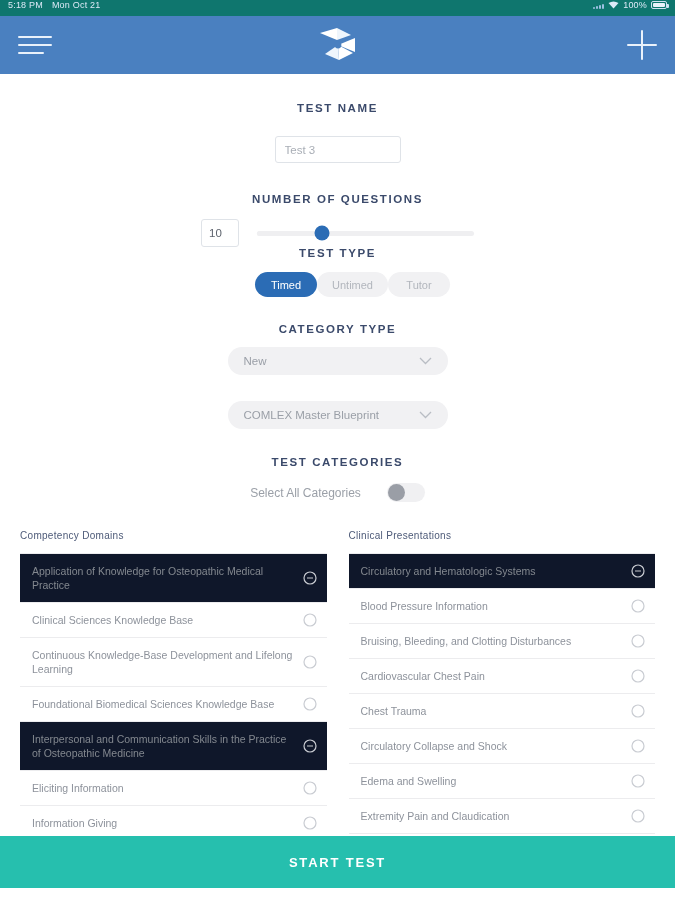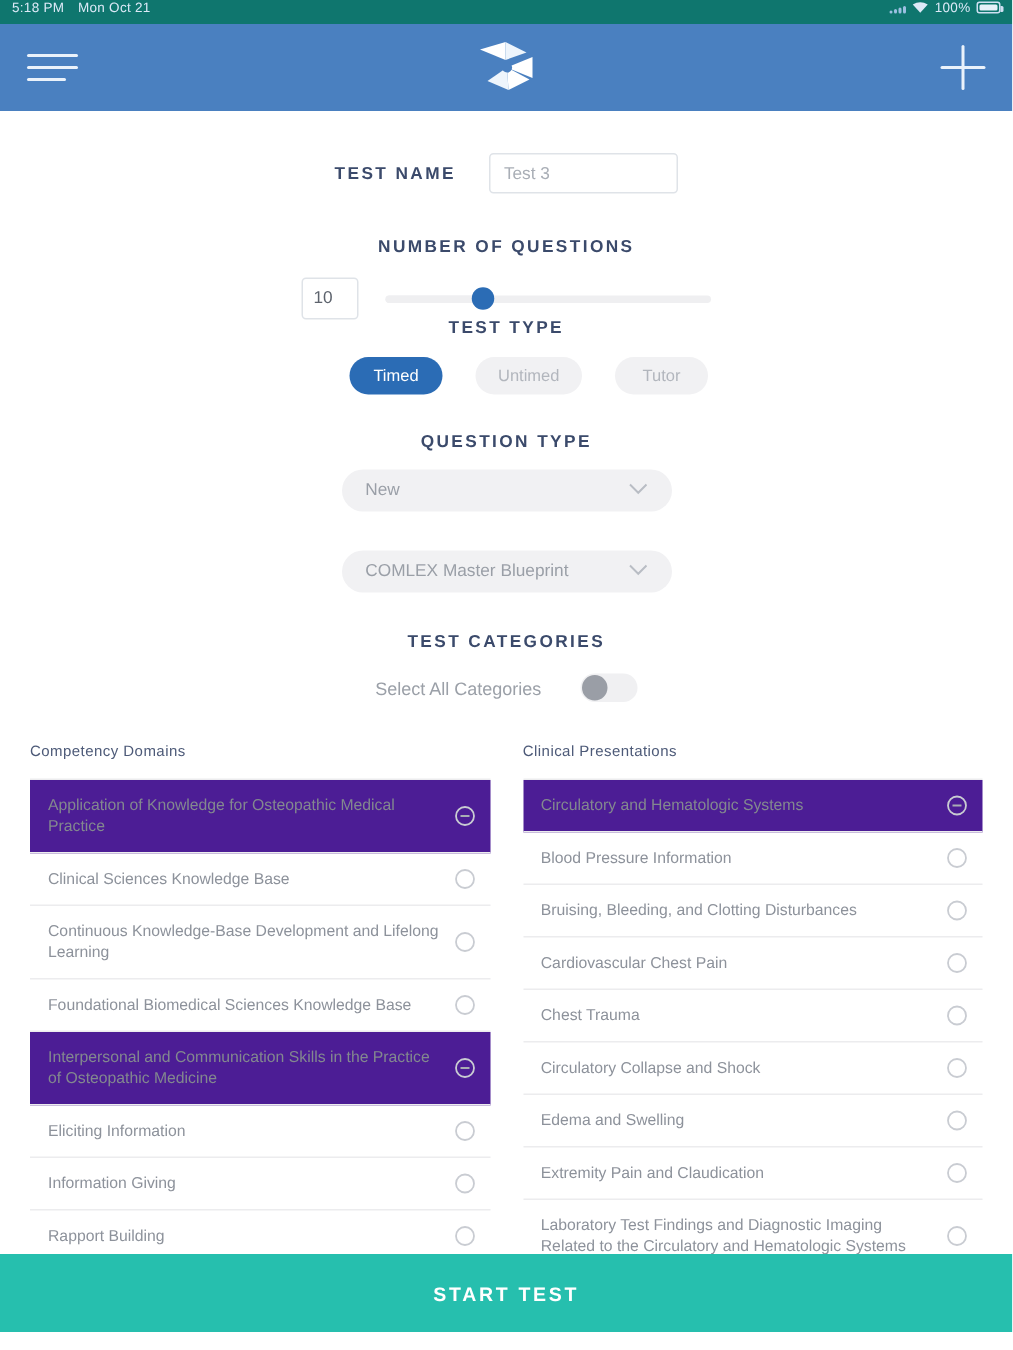--- a/index.html
+++ b/index.html
@@ -44,21 +44,21 @@
   .plus::before, .plus::after { content:""; position:absolute; background:#eaf2fb; border-radius:1px; }
   .plus::before { left:0; right:0; top:14px; height:2px; }
   .plus::after { top:0; bottom:0; left:14px; width:2px; }
 
   
   .form { padding-top: 28px; }
   .label-caps {
     font-size: 11.5px; font-weight: bold; color:#3b4a6b;
     letter-spacing: 1.6px; text-align:center;
   }
-  .testname-row { display:flex; align-items:center; justify-content:center; gap:22px; }
+  .testname-row { display:flex; align-items:center; justify-content:center; gap:22px;flex-direction:column; }
   .testname-input {
     width: 126px; height: 27px; border:1px solid #dfe3e8; border-radius:3px;
     background:#fff; padding: 0 9px; font-size:11.5px; color:#8d939c;
     font-family:"Liberation Sans", sans-serif;
   }
   .testname-input::placeholder { color:#a9aeb6; }
 
   .nq-block { margin-top: 30px; }
   .nq-ctrl { display:flex; align-items:center; justify-content:center; gap:18px; margin-top:14px; }
   .nq-input {
@@ -67,21 +67,21 @@
     font-family:"Liberation Sans", sans-serif;
   }
   .slider { position:relative; width:217px; height:5px; background:#efeff1; border-radius:3px; }
   .slider .fill { position:absolute; left:0; top:0; bottom:0; width:30%; background:#efeff1; border-radius:3px; }
   .slider .thumb {
     position:absolute; left:30%; top:50%; width:15px; height:15px; border-radius:50%;
     background:#2b6cb5; transform:translate(-50%,-50%); cursor:pointer;
   }
 
   .tt-block { }
-  .tt-btns { display:flex; justify-content:center; gap:22px; margin-top:13px;padding-left:30px; }
+  .tt-btns { display:flex; justify-content:center; margin-top:13px;padding-left:30px; }
   .pill {
     min-width: 62px; height:25px; border-radius:13px; font-size:11px;
     display:flex; align-items:center; justify-content:center; padding: 0 15px;
     background:#f1f1f3; color:#b2b6bd; cursor:pointer; border:none;
     font-family:"Liberation Sans", sans-serif;
   }
   .pill.active { background:#2b6cb5; color:#ffffff; }
 
   .qt-block { margin-top: 26px; }
   .dropdown {
@@ -108,21 +108,21 @@
   .col { flex:1; min-width:0; }
   .col-title {
     text-align:left; font-size:10px; color:#4d5a78; letter-spacing:.3px;
     margin-bottom: 12px;
   }
   .list { border-top:1px solid #ececee; }
   .li {
     display:flex; align-items:center; gap:8px; padding: 10px 10px 10px 12px;
     border-bottom:1px solid #ececee; min-height: 28px; cursor:pointer;
   }
-  .li.parent { background:#4c1d95; }
+  .li.parent { background:#0f172a; }
   .li .txt { flex:1; font-size:10.5px; line-height:14px; color:#8d929b; }
   .li.parent .txt { color:#83888f; }
   .mark { width:14px; height:14px; flex:0 0 14px; }
   .mark circle { fill:none; stroke:#c9ccd2; stroke-width:1.2; }
   .mark line { stroke:#a9adb4; stroke-width:1.2; }
 
   
   .footer {
     position:absolute; left:0; right:0; bottom:12px; height:52px; background:#26bfae;
     display:flex; align-items:center; justify-content:center; cursor:pointer;
@@ -198,21 +198,21 @@
     <div class="tt-block">
       <div class="label-caps">TEST TYPE</div>
       <div class="tt-btns">
         <button class="pill active">Timed</button>
         <button class="pill">Untimed</button>
         <button class="pill">Tutor</button>
       </div>
     </div>
 
     <div class="qt-block">
-      <div class="label-caps">QUESTION TYPE</div>
+      <div class="label-caps">CATEGORY TYPE</div>
       <div class="dropdown">
         <span>New</span>
         <span class="chev">
           <svg width="13" height="8" viewBox="0 0 13 8">
               <path d="M1 1 L6.5 6.5 L12 1" fill="none" stroke="#b9bdc4" stroke-width="1.3"></path>
             </svg>
         </span>
       </div>
     </div>
 

